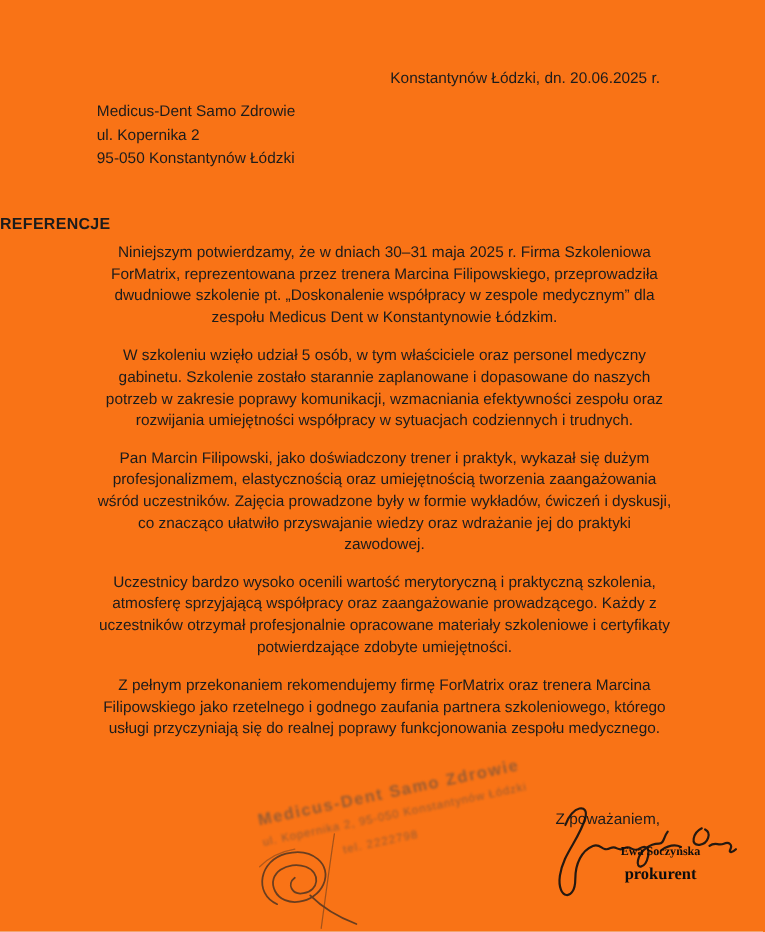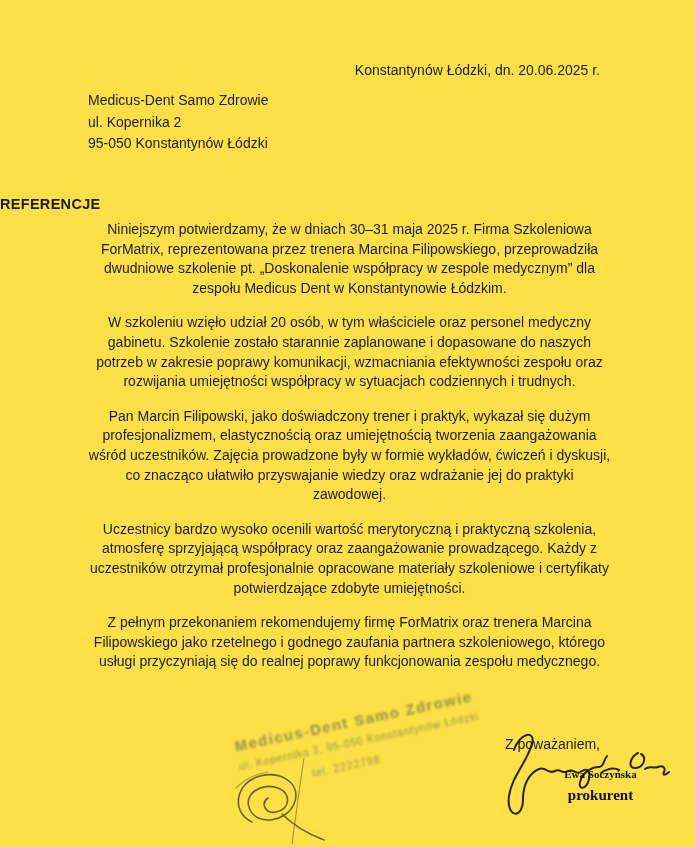--- a/index.html
+++ b/index.html
@@ -1,19 +1,19 @@
 <!DOCTYPE html>
 <html><head>
 <meta charset="utf-8">
 <style>
   html,body{margin:0;padding:0;background:#e8e8e8;}
   .page{
     position:relative;
     width:695px;height:847px;
-    background:#fde047;
+    background:#f97316;
     margin:0 auto;
     font-family:"Liberation Sans","DejaVu Sans",sans-serif;
     color:#1c1c1c;
     overflow:hidden;
   }
   .date-line{
     position:absolute;top:62px;right:95px;
     font-size:14px;
   }
   .sender-block{
@@ -69,21 +69,21 @@
   <div class="sender-block">
     <div>Medicus-Dent Samo Zdrowie</div>
     <div>ul. Kopernika 2</div>
     <div>95-050 Konstantynów Łódzki</div>
   </div>
 
   <div class="doc-title">REFERENCJE</div>
 
   <div class="body-text">
     <p>Niniejszym potwierdzamy, że w dniach 30–31 maja 2025 r. Firma Szkoleniowa ForMatrix, reprezentowana przez trenera Marcina Filipowskiego, przeprowadziła dwudniowe szkolenie pt. „Doskonalenie współpracy w zespole medycznym” dla zespołu Medicus Dent w Konstantynowie Łódzkim.</p>
-    <p>W szkoleniu wzięło udział 20 osób, w tym właściciele oraz personel medyczny gabinetu. Szkolenie zostało starannie zaplanowane i dopasowane do naszych potrzeb w zakresie poprawy komunikacji, wzmacniania efektywności zespołu oraz rozwijania umiejętności współpracy w sytuacjach codziennych i trudnych.</p>
+    <p>W szkoleniu wzięło udział 5 osób, w tym właściciele oraz personel medyczny gabinetu. Szkolenie zostało starannie zaplanowane i dopasowane do naszych potrzeb w zakresie poprawy komunikacji, wzmacniania efektywności zespołu oraz rozwijania umiejętności współpracy w sytuacjach codziennych i trudnych.</p>
     <p>Pan Marcin Filipowski, jako doświadczony trener i praktyk, wykazał się dużym profesjonalizmem, elastycznością oraz umiejętnością tworzenia zaangażowania wśród uczestników. Zajęcia prowadzone były w formie wykładów, ćwiczeń i dyskusji, co znacząco ułatwiło przyswajanie wiedzy oraz wdrażanie jej do praktyki zawodowej.</p>
     <p>Uczestnicy bardzo wysoko ocenili wartość merytoryczną i praktyczną szkolenia, atmosferę sprzyjającą współpracy oraz zaangażowanie prowadzącego. Każdy z uczestników otrzymał profesjonalnie opracowane materiały szkoleniowe i certyfikaty potwierdzające zdobyte umiejętności.</p>
     <p>Z pełnym przekonaniem rekomendujemy firmę ForMatrix oraz trenera Marcina Filipowskiego jako rzetelnego i godnego zaufania partnera szkoleniowego, którego usługi przyczyniają się do realnej poprawy funkcjonowania zespołu medycznego.</p>
   </div>
 
   <div class="closing">Z poważaniem,</div>
 
   <div class="stamp">
     <div class="stamp-line1">Medicus-Dent Samo Zdrowie</div>
     <div class="stamp-line2">ul. Kopernika 2, 95-050 Konstantynów Łódzki</div>

